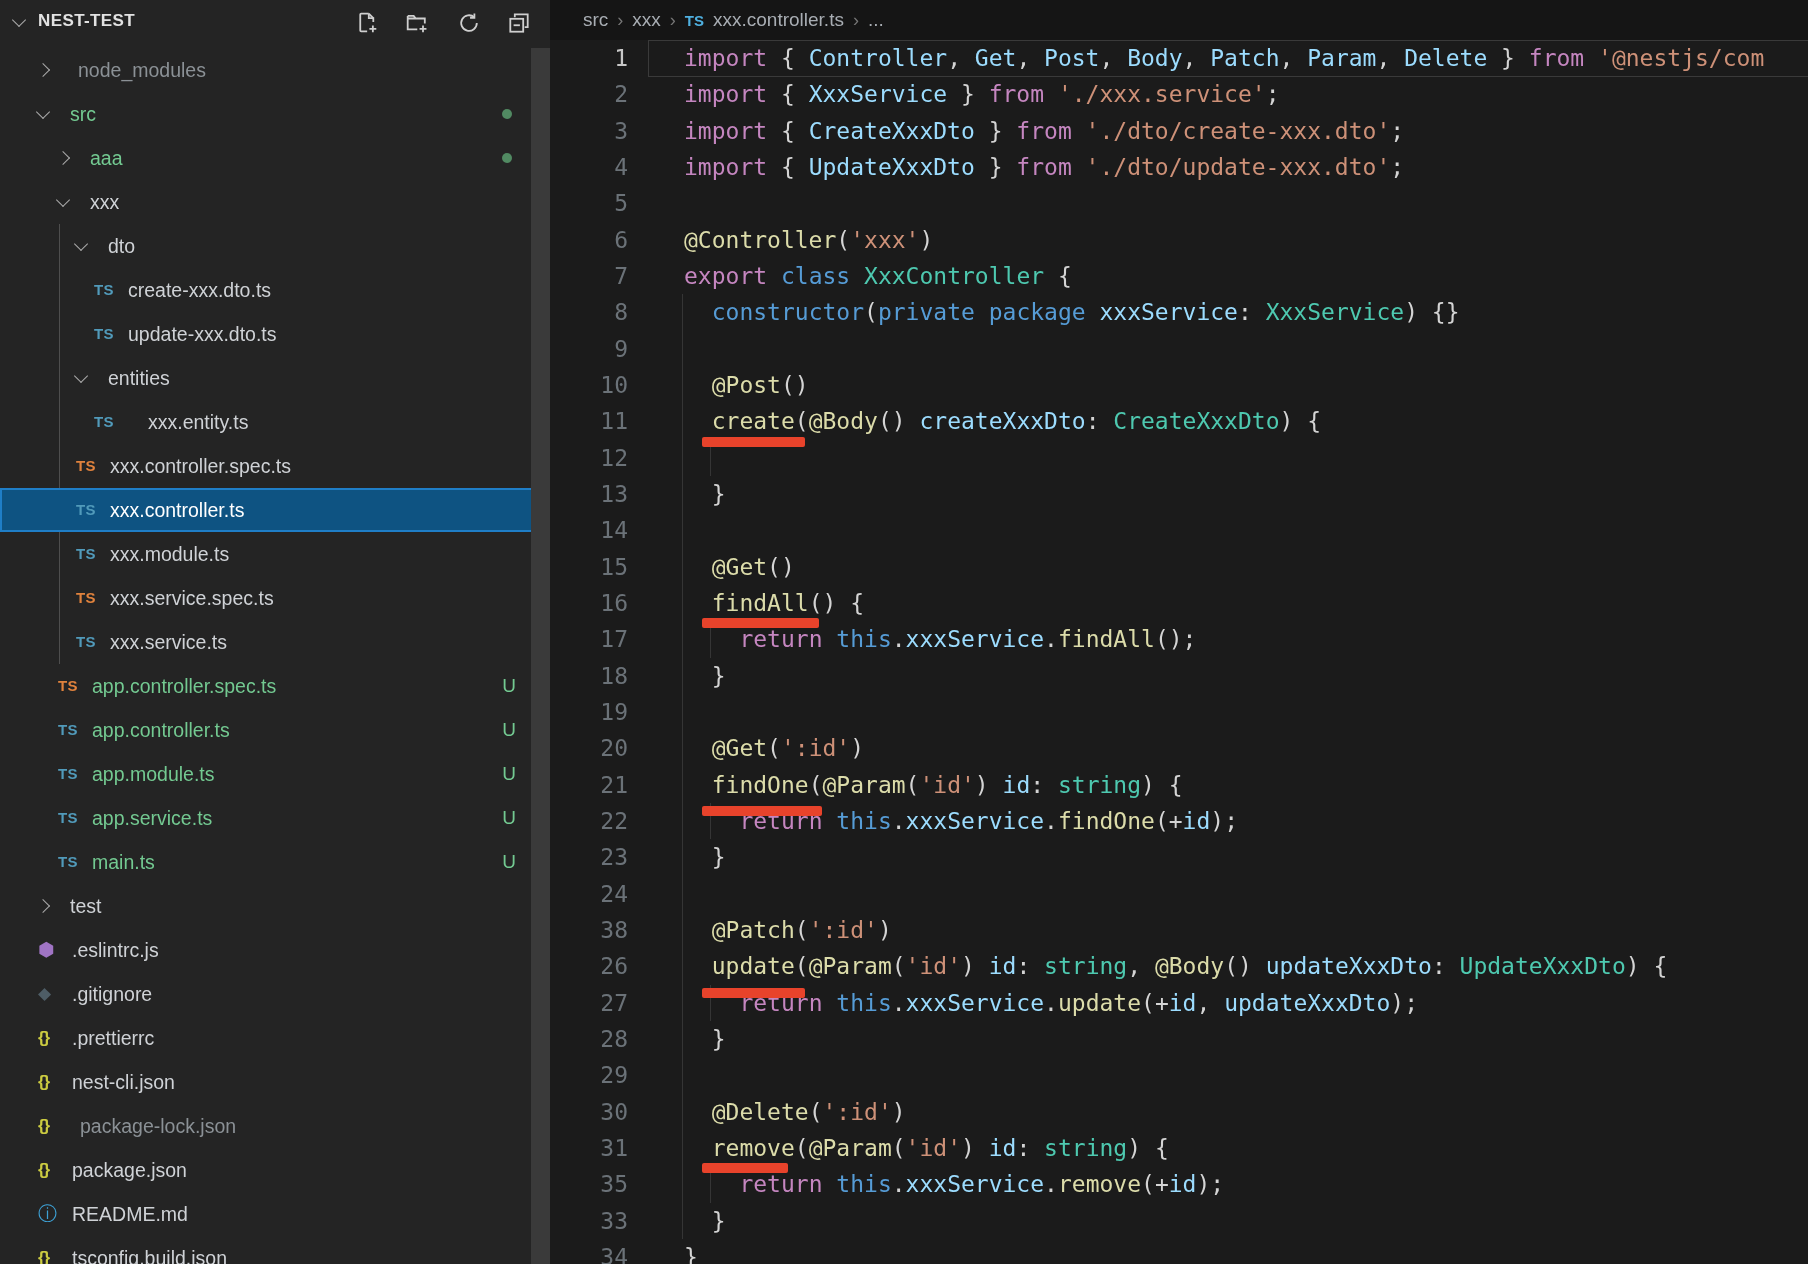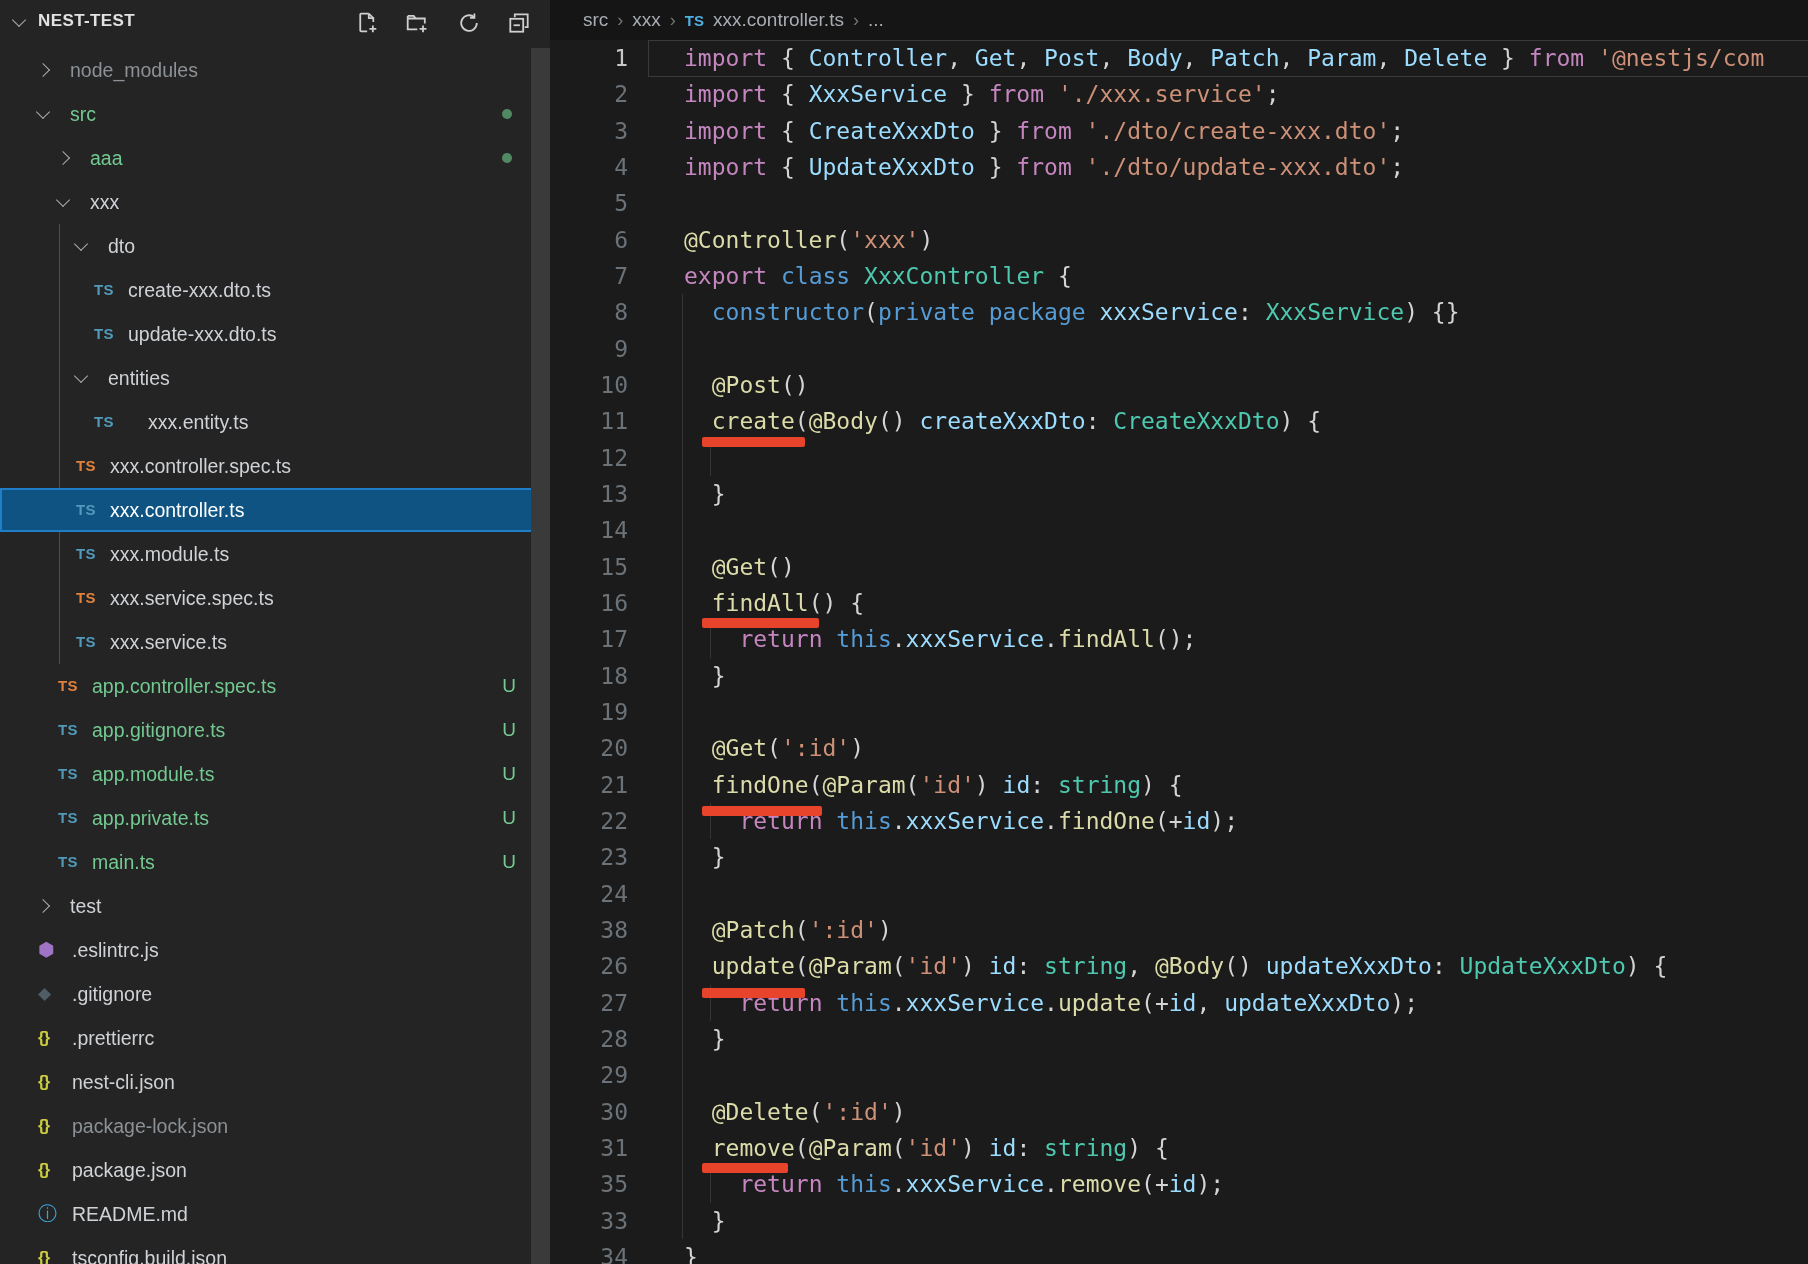--- a/index.html
+++ b/index.html
@@ -16,21 +16,21 @@
   .chev.open{transform:translateY(-70%) rotate(45deg);}
   .chev.closed{transform:translateY(-50%) rotate(-45deg);}
   #title-chev{left:14px;top:22px;}
   .sb-act{position:absolute;top:11px;width:24px;height:24px;cursor:pointer;}
   .sb-act svg{stroke:#cfcfcf;fill:none;stroke-width:1.2;}
 
   #tree{position:absolute;left:0;top:0;width:550px;height:1264px;}
   .trow{position:absolute;left:0;width:550px;height:44px;line-height:44px;}
   .trow.sel{background:#0e5382;box-shadow:inset 0 0 0 2px #1f7ec7;}
   .tlab{position:absolute;font-size:19.5px;white-space:nowrap;}
-  .c-default{color:#cfd2d6;} .c-green{color:#73c991;} .c-dim{color:#8b9196;}
+  .c-default{color:#cfd2d6;} .c-green{color:#73c991;} .c-dim{color:#8b9196;margin-left:8px;}
   .trow.sel .tlab{color:#ffffff;}
   .fi{position:absolute;width:32px;font-weight:700;font-size:15px;letter-spacing:.3px;line-height:44px;}
   .fi.tsb{color:#519aba;} .fi.tso{color:#e0823d;}
   .fi.braces{color:#cbcb41;font-size:17px;letter-spacing:-1px;}
   .fi.eslint{color:#a074c4;font-size:19px;font-weight:400;}
   .fi.git{color:#4e5d66;font-size:17px;font-weight:400;}
   .fi.info{color:#3da0d4;font-size:19px;font-weight:400;}
   .badgeU{position:absolute;left:498px;width:22px;text-align:center;color:#73c991;
           font-size:19px;font-weight:400;}
   .dotb{position:absolute;left:502px;top:17px;width:10px;height:10px;border-radius:50%;
@@ -160,31 +160,31 @@
         <span class="fi tsb" style="left: 76px;">TS</span>
         <span class="tlab c-default" style="left: 110px;">xxx.service.ts</span>
       </div>
       <div class="trow" style="top: 664px;">
         <span class="fi tso" style="left: 58px;">TS</span>
         <span class="tlab c-green" style="left: 92px;">app.controller.spec.ts</span>
         <span class="badgeU">U</span>
       </div>
       <div class="trow" style="top: 708px;">
         <span class="fi tsb" style="left: 58px;">TS</span>
-        <span class="tlab c-green" style="left: 92px;">app.gitignore.ts</span>
+        <span class="tlab c-green" style="left: 92px;">app.controller.ts</span>
         <span class="badgeU">U</span>
       </div>
       <div class="trow" style="top: 752px;">
         <span class="fi tsb" style="left: 58px;">TS</span>
         <span class="tlab c-green" style="left: 92px;">app.module.ts</span>
         <span class="badgeU">U</span>
       </div>
       <div class="trow" style="top: 796px;">
         <span class="fi tsb" style="left: 58px;">TS</span>
-        <span class="tlab c-green" style="left: 92px;">app.private.ts</span>
+        <span class="tlab c-green" style="left: 92px;">app.service.ts</span>
         <span class="badgeU">U</span>
       </div>
       <div class="trow" style="top: 840px;">
         <span class="fi tsb" style="left: 58px;">TS</span>
         <span class="tlab c-green" style="left: 92px;">main.ts</span>
         <span class="badgeU">U</span>
       </div>
       <div class="trow" style="top: 884px;">
         <span class="chev closed" style="left: 38px;"></span>
         <span class="tlab c-default" style="left: 70px;">test</span>

